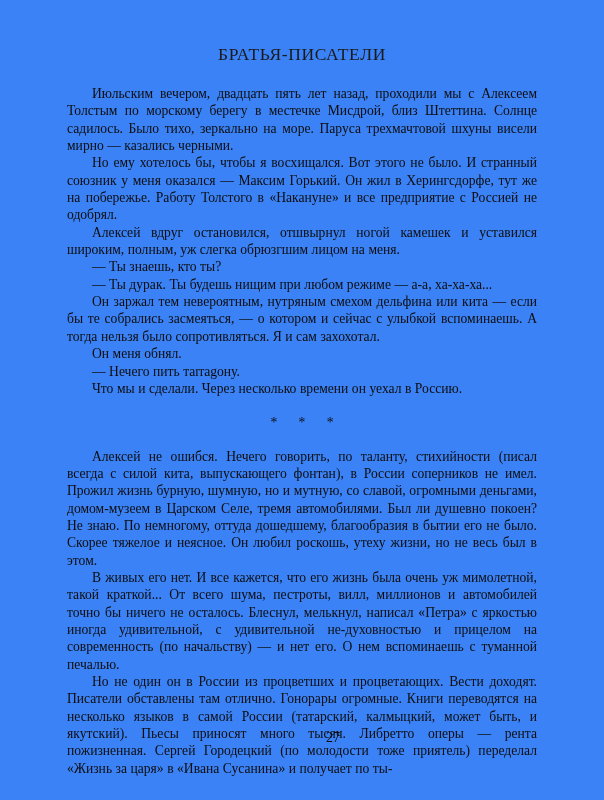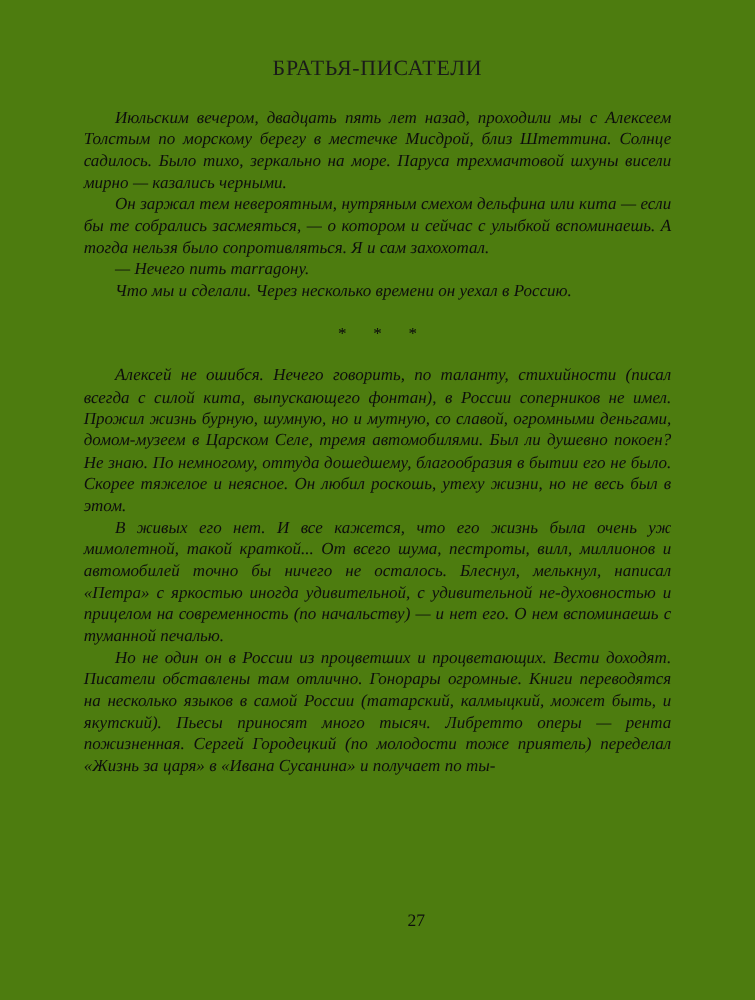--- a/index.html
+++ b/index.html
@@ -13,21 +13,21 @@
     overflow: hidden;
     font-family: "Liberation Serif", "DejaVu Serif", serif;
     color: #0d0d0d;
     position: relative;
   }
   .page {
     position: absolute;
     left: 0; top: 0;
     width: 604px;
     height: 800px;
-    background: #4d7c0f;
+    background: #3b82f6;
   }
   .text-block {
     position: absolute;
     left: 67px;
     top: 44px;
     width: 470px;
   }
   .chapter-title {
     text-align: center;
     font-family: "Liberation Serif", "DejaVu Serif", serif;
@@ -42,21 +42,20 @@
     margin: 0;
     text-align: justify;
     text-justify: inter-word;
     font-size: 13.6px;
     line-height: 17.35px;
     text-indent: 25px;
     color: #0d0d0d;
     -webkit-hyphens: none;
     hyphens: none;
     word-spacing: 0.1px;
-    font-style: italic;
   }
   p.body-par.dialogue {
     text-indent: 25px;
   }
   .section-break {
     text-align: center;
     font-size: 13.6px;
     line-height: 17.35px;
     letter-spacing: 9px;
     padding: 17px 0 16px 0;
@@ -78,21 +77,26 @@
 </head>
 <body>
 
 <div class="page">
 
   <div class="text-block">
 
     <h1 class="chapter-title">БРАТЬЯ-ПИСАТЕЛИ</h1>
 
     <p class="body-par">Июльским вечером, двадцать пять лет назад, проходили мы с Алексеем Толстым по морскому берегу в местечке Мисдрой, близ Штеттина. Солнце садилось. Было тихо, зеркально на море. Паруса трехмачтовой шхуны висели мирно — казались черными.</p>
+    <p class="body-par">Но ему хотелось бы, чтобы я восхищался. Вот этого не было. И странный союзник у меня оказался — Максим Горький. Он жил в Херингсдорфе, тут же на побережье. Работу Толстого в «Накануне» и все предприятие с Россией не одобрял.</p>
+    <p class="body-par">Алексей вдруг остановился, отшвырнул ногой камешек и уставился широким, полным, уж слегка обрюзгшим лицом на меня.</p>
+    <p class="body-par dialogue">— Ты знаешь, кто ты?</p>
+    <p class="body-par dialogue">— Ты дурак. Ты будешь нищим при любом режиме — а-а, ха-ха-ха...</p>
     <p class="body-par">Он заржал тем невероятным, нутряным смехом дельфина или кита — если бы те собрались засмеяться, — о котором и сейчас с улыбкой вспоминаешь. А тогда нельзя было сопротивляться. Я и сам захохотал.</p>
+    <p class="body-par">Он меня обнял.</p>
     <p class="body-par dialogue">— Нечего пить тarragону.</p>
     <p class="body-par">Что мы и сделали. Через несколько времени он уехал в Россию.</p>
 
     <div class="section-break">* * *</div>
 
     <p class="body-par">Алексей не ошибся. Нечего говорить, по таланту, стихийности (писал всегда с силой кита, выпускающего фонтан), в России соперников не имел. Прожил жизнь бурную, шумную, но и мутную, со славой, огромными деньгами, домом-музеем в Царском Селе, тремя автомобилями. Был ли душевно покоен? Не знаю. По немногому, оттуда дошедшему, благообразия в бытии его не было. Скорее тяжелое и неясное. Он любил роскошь, утеху жизни, но не весь был в этом.</p>
     <p class="body-par">В живых его нет. И все кажется, что его жизнь была очень уж мимолетной, такой краткой... От всего шума, пестроты, вилл, миллионов и автомобилей точно бы ничего не осталось. Блеснул, мелькнул, написал «Петра» с яркостью иногда удивительной, с удивительной не-духовностью и прицелом на современность (по начальству) — и нет его. О нем вспоминаешь с туманной печалью.</p>
     <p class="body-par">Но не один он в России из процветших и процветающих. Вести доходят. Писатели обставлены там отлично. Гонорары огромные. Книги переводятся на несколько языков в самой России (татарский, калмыцкий, может быть, и якутский). Пьесы приносят много тысяч. Либретто оперы — рента пожизненная. Сергей Городецкий (по молодости тоже приятель) переделал «Жизнь за царя» в «Ивана Сусанина» и получает по ты-</p>
 
   </div>

